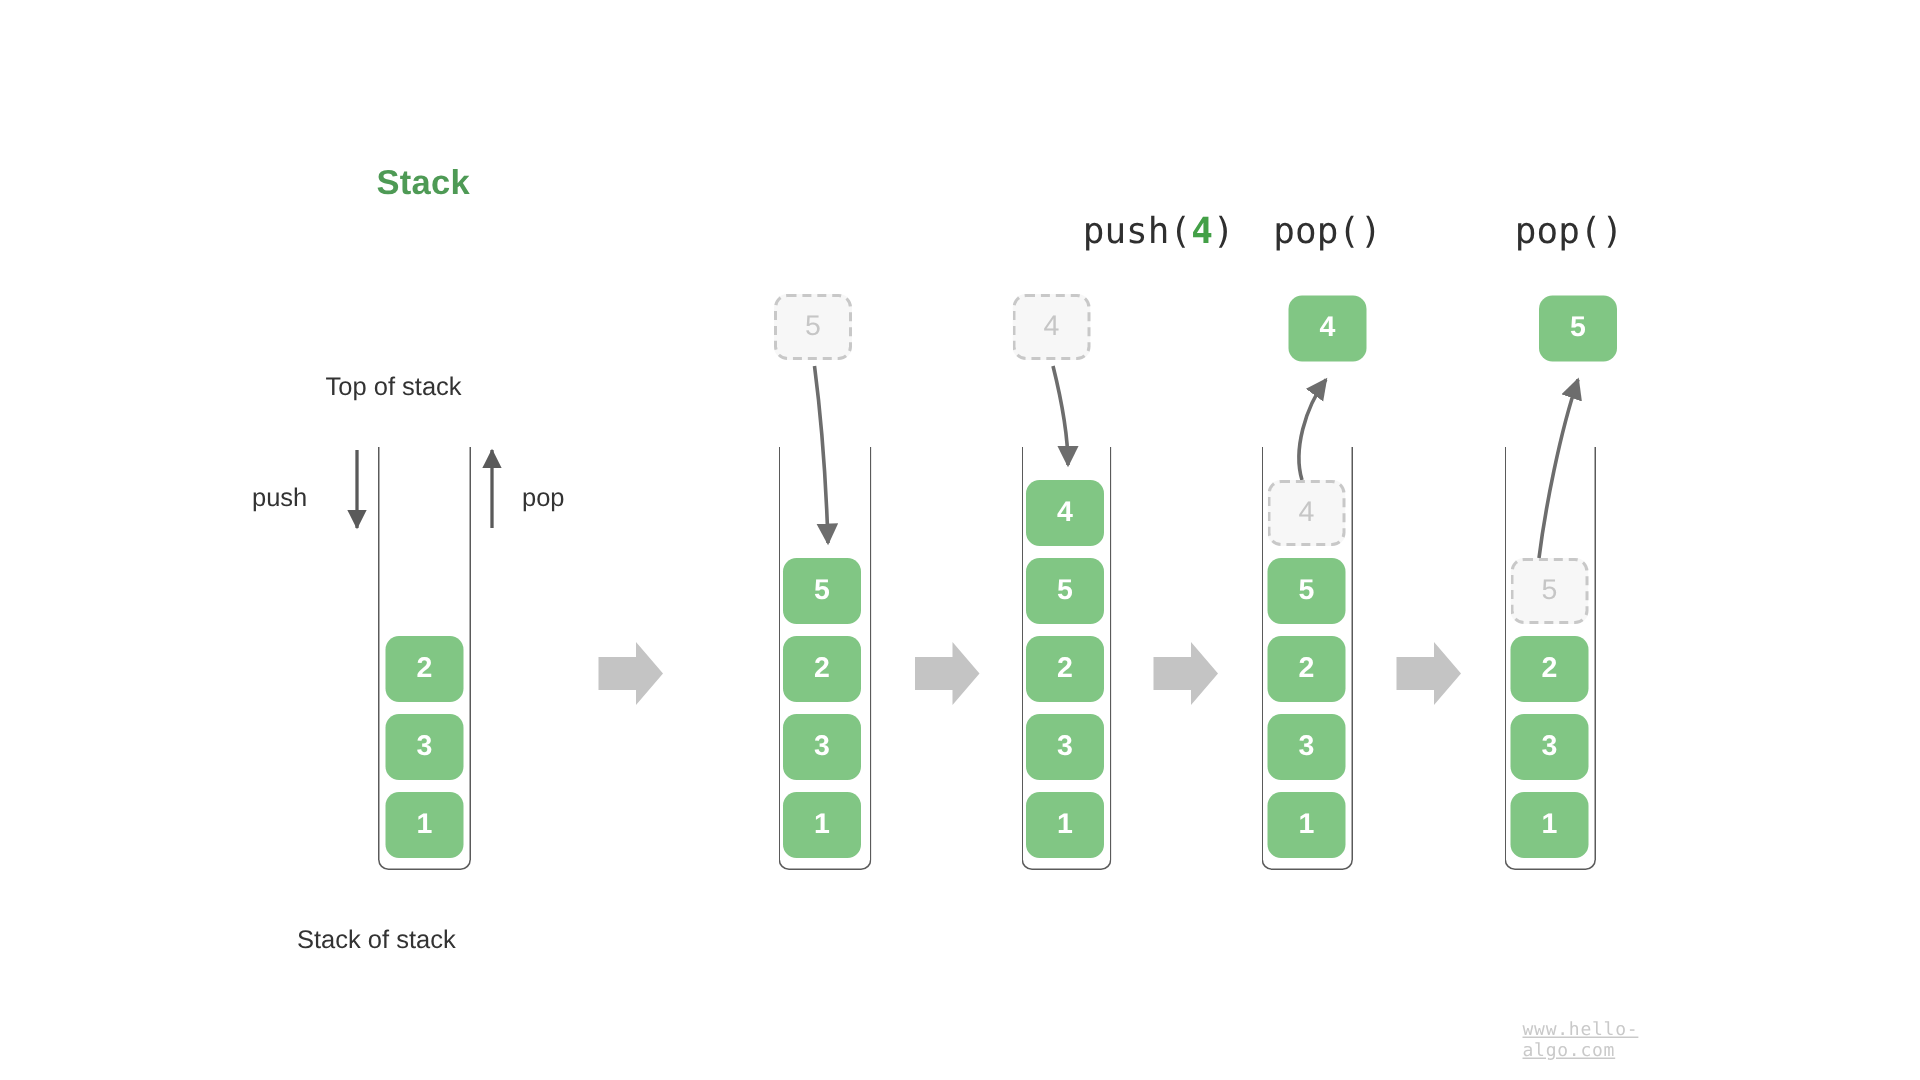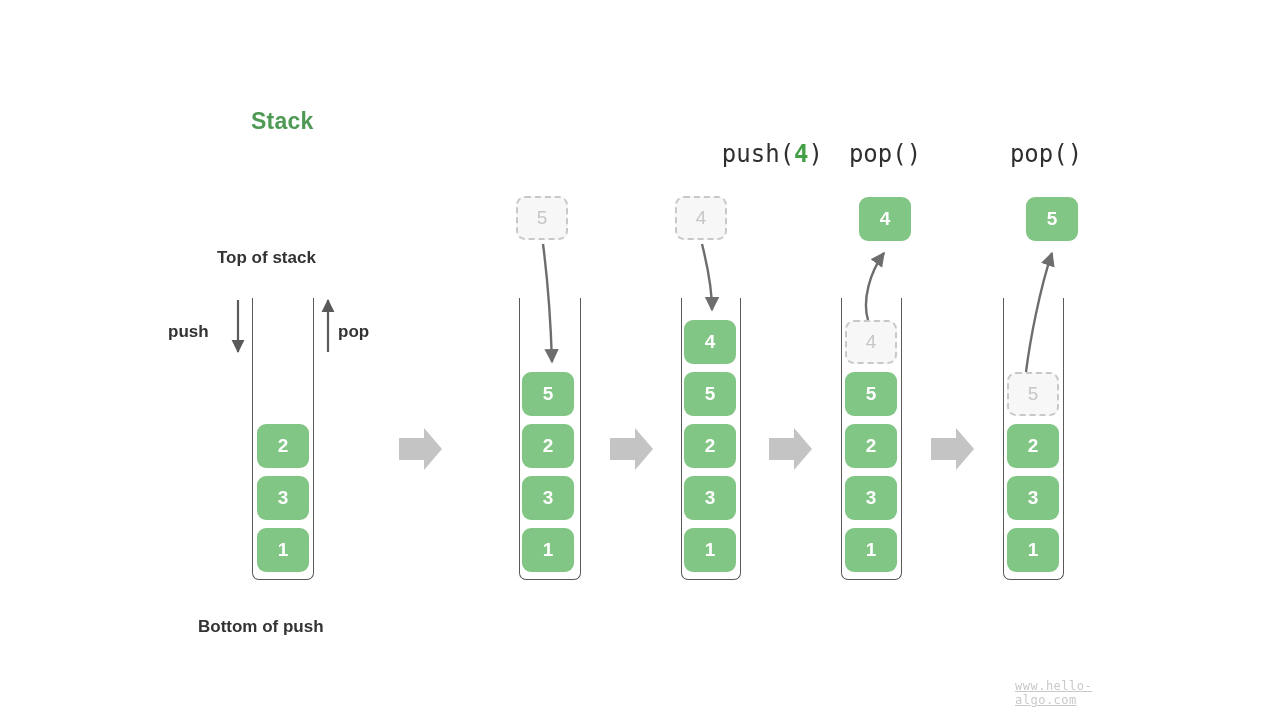--- a/index.html
+++ b/index.html
@@ -19,26 +19,26 @@
     letter-spacing:.2px;
   }
   .op-label{
     top:140px;width:180px;text-align:center;
     font-family:"DejaVu Sans Mono","Liberation Mono",monospace;
     font-size:24px;color:#2f2f2f;letter-spacing:0px;
   }
   .op-label .arg{color:#43a047;font-weight:bold;}
 
   .edge-label{
-    font-size:17px;font-weight:bold;color:#333333;white-space:nowrap;
+    font-size:17px;font-weight:normal;color:#333333;white-space:nowrap;
   }
   .top-label{left:217px;top:248px;}
   .bottom-label{left:198px;top:617px;}
   .push-label{left:168px;top:322px;}
-  .pop-label{left:338px;top:322px;}
+  .pop-label{left:348px;top:322px;}
 
   .watermark{
     left:1015px;top:679px;
     font-family:"DejaVu Sans Mono","Liberation Mono",monospace;
     font-size:12px;color:#c9c9c9;letter-spacing:.5px;text-decoration:underline;
   }
 
   
   .container-shape{
     border:1.6px solid #5a5a5a;
@@ -77,21 +77,21 @@
     <span>push(</span><span class="arg">4</span><span>)</span>
   </div>
   <div class="abs op-label" style="left:795px;">
     <span>pop(</span><span>)</span>
   </div>
   <div class="abs op-label" style="left:956px;">
     <span>pop(</span><span>)</span>
   </div>
 
   <div class="abs edge-label top-label">Top of stack</div>
-  <div class="abs edge-label bottom-label">Bottom of push</div>
+  <div class="abs edge-label bottom-label">Stack of stack</div>
   <div class="abs edge-label push-label">push</div>
   <div class="abs edge-label pop-label">pop</div>
 
   <svg width="1280" height="720">
     <defs>
       <marker id="mk-dark" markerWidth="8" markerHeight="8" refX="5.6" refY="3" orient="auto" markerUnits="strokeWidth">
         <path d="M0,0 L6,3 L0,6 z" fill="#5a5a5a"></path>
       </marker>
       <marker id="mk-curve" markerWidth="8" markerHeight="8" refX="5.4" refY="3" orient="auto" markerUnits="strokeWidth">
         <path d="M0,0 L6,3 L0,6 z" fill="#6d6d6d"></path>

